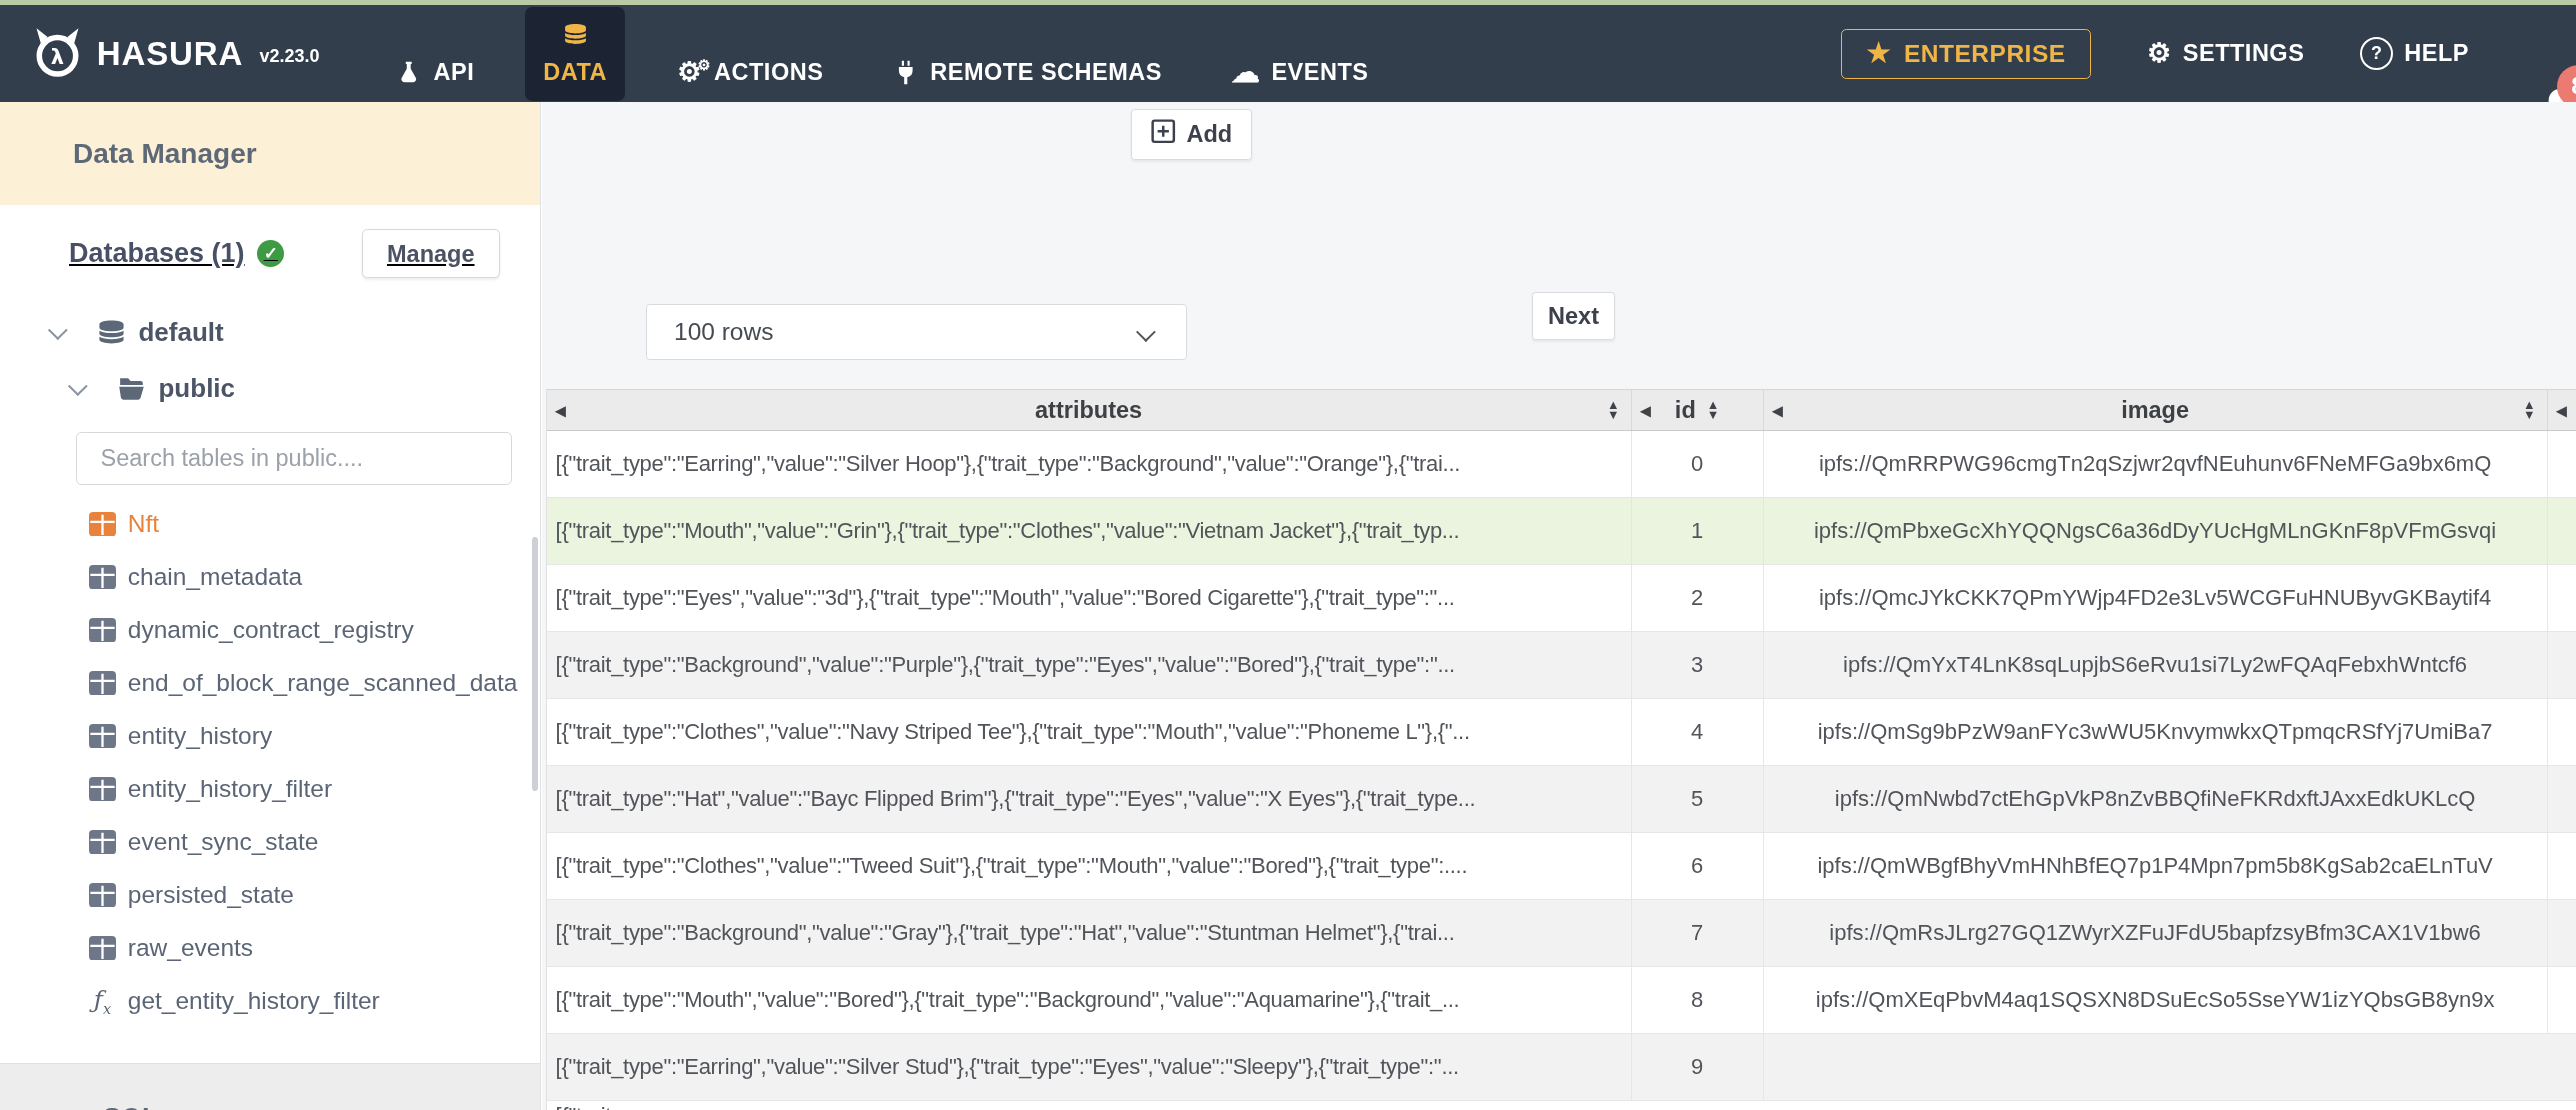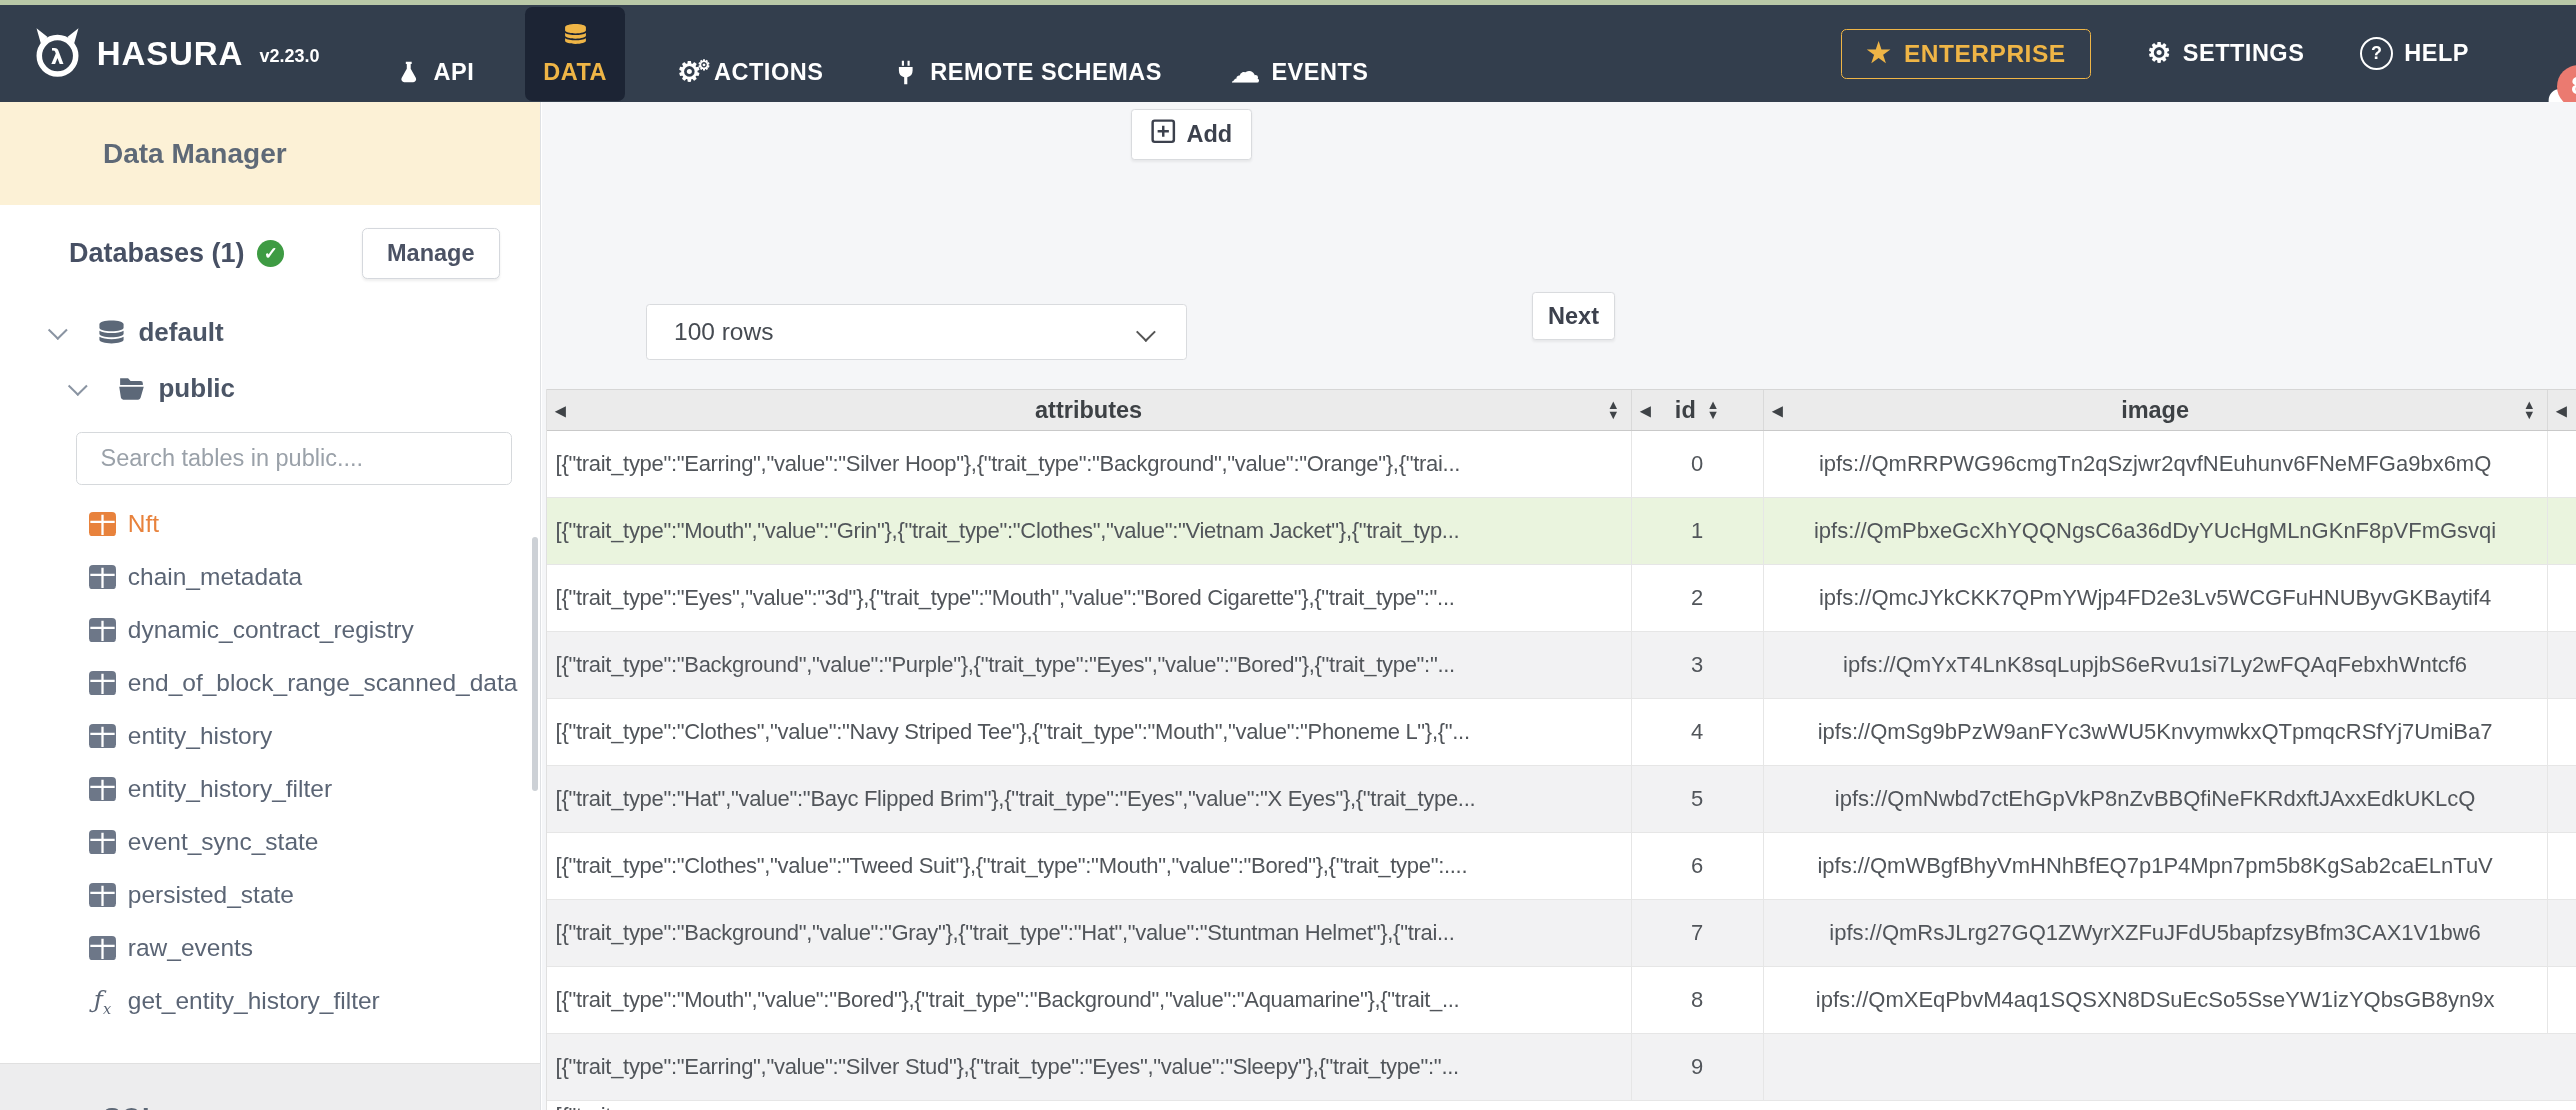--- a/index.html
+++ b/index.html
@@ -38,23 +38,23 @@
   .gear-glyph{font-size:27px;line-height:27px;}
   .bell-wrap{position:relative;width:42px;height:100%;margin-left:9px;cursor:pointer;}
   .bell-wrap svg{position:absolute;left:5.4px;top:31px;}
   .notif-badge{position:absolute;right:-23.5px;top:11px;width:43px;height:43px;border-radius:50%;
     background:#EB7A70;color:#fff;font-size:24.5px;font-weight:700;display:flex;
     align-items:center;justify-content:center;}
   
   .sidebar{position:absolute;left:0;top:102px;width:541px;height:1008px;background:#fff;
     border-right:0.9px solid #DFE1E4;box-sizing:border-box;}
   .dm-header{height:103px;background:var(--cream);display:flex;align-items:center;
-    padding-left:103px;font-size:28px;font-weight:700;color:#5E6977;}
-  .db-row{margin-top:23.5px;height:49px;display:flex;align-items:center;
-    padding:0 40px 0 69px;justify-content:space-between;}
+    padding-left:73px;font-size:28px;font-weight:700;color:#5E6977;}
+  .db-row{margin-top:23.5px;height:49px;display:flex;
+    padding:0 40px 0 69px;justify-content:space-between;text-decoration:underline;}
   .db-left{display:flex;align-items:center;gap:12.7px;font-size:27px;font-weight:700;color:#475064;}
   .check{width:27px;height:27px;border-radius:50%;background:#3E9B43;color:#fff;
     display:flex;align-items:center;justify-content:center;font-size:17px;font-weight:700;}
   .manage-btn{font-size:23.5px;font-weight:700;color:#4B5264;background:#fff;
     border:0.9px solid #D5D8DD;border-radius:5.4px;padding:11px 24.5px;cursor:pointer;
     box-shadow:0 1.8px 2.7px rgba(0,0,0,.07);}
   .tree{margin-top:29px;}
   .tree-row{display:flex;align-items:center;height:51px;color:#4B5566;cursor:pointer;}
   .tree-row.db-node{padding-left:49px;}
   .tree-row.schema-node{padding-left:69px;margin-top:5.4px;}

